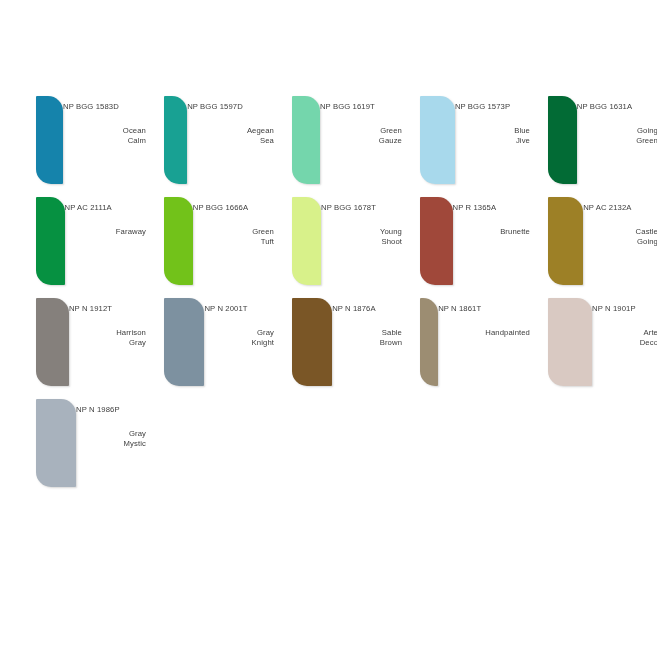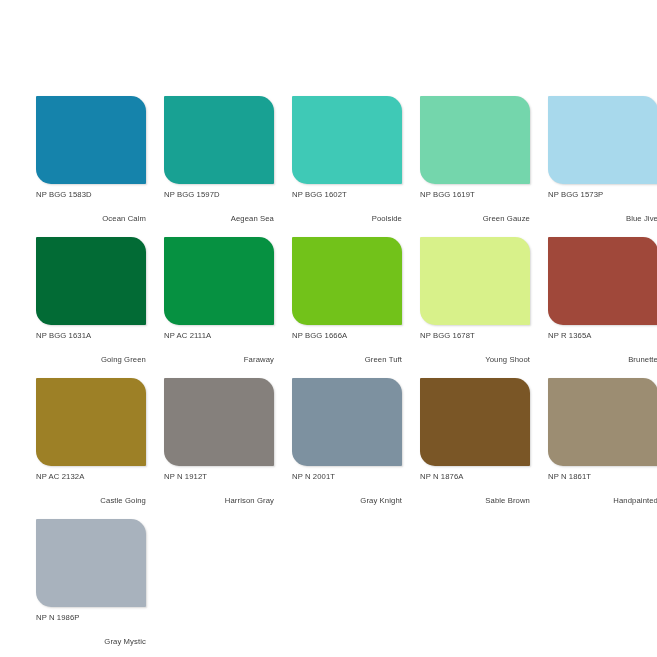--- a/index.html
+++ b/index.html
@@ -26,21 +26,21 @@
     top: 96px;
     width: 588px;
     display: grid;
     grid-template-columns: repeat(5, 1fr);
     grid-template-rows: repeat(4, auto);
     column-gap: 18px;
     row-gap: 13px;
   }
   .swatch-cell {
     display: flex;
-    flex-direction: column;
+    flex-direction: row;
     width: 110px;
   }
   .swatch-chip {
     width: 110px;
     height: 88px;
     border-top-right-radius: 15px;
     border-bottom-left-radius: 15px;
     border-top-left-radius: 1px;
     border-bottom-right-radius: 1px;
     box-shadow: 1px 1px 2px rgba(120,120,120,0.30);
@@ -82,27 +82,20 @@
         <div class="swatch-caption">
           <span class="swatch-code">NP BGG 1583D</span>
           <span class="swatch-name">Ocean Calm</span>
         </div>
       </div>
       <div class="swatch-cell">
         <div class="swatch-chip" style="background: rgb(24, 161, 147);"></div>
         <div class="swatch-caption">
           <span class="swatch-code">NP BGG 1597D</span>
           <span class="swatch-name">Aegean Sea</span>
-        </div>
-      </div>
-      <div class="swatch-cell">
-        <div class="swatch-chip" style="background: rgb(63, 201, 182);"></div>
-        <div class="swatch-caption">
-          <span class="swatch-code">NP BGG 1602T</span>
-          <span class="swatch-name">Poolside</span>
         </div>
       </div>
       <div class="swatch-cell">
         <div class="swatch-chip" style="background: rgb(116, 214, 172);"></div>
         <div class="swatch-caption">
           <span class="swatch-code">NP BGG 1619T</span>
           <span class="swatch-name">Green Gauze</span>
         </div>
       </div>
       <div class="swatch-cell">
@@ -176,20 +169,27 @@
         </div>
       </div>
       <div class="swatch-cell">
         <div class="swatch-chip" style="background: rgb(156, 141, 114);"></div>
         <div class="swatch-caption">
           <span class="swatch-code">NP N 1861T</span>
           <span class="swatch-name">Handpainted</span>
         </div>
       </div>
       <div class="swatch-cell">
+        <div class="swatch-chip" style="background: rgb(217, 201, 194);"></div>
+        <div class="swatch-caption">
+          <span class="swatch-code">NP N 1901P</span>
+          <span class="swatch-name">Arte Deco</span>
+        </div>
+      </div>
+      <div class="swatch-cell">
         <div class="swatch-chip" style="background: rgb(168, 178, 189);"></div>
         <div class="swatch-caption">
           <span class="swatch-code">NP N 1986P</span>
           <span class="swatch-name">Gray Mystic</span>
         </div>
       </div>
     </div>
 </div>
 
 </body></html>

